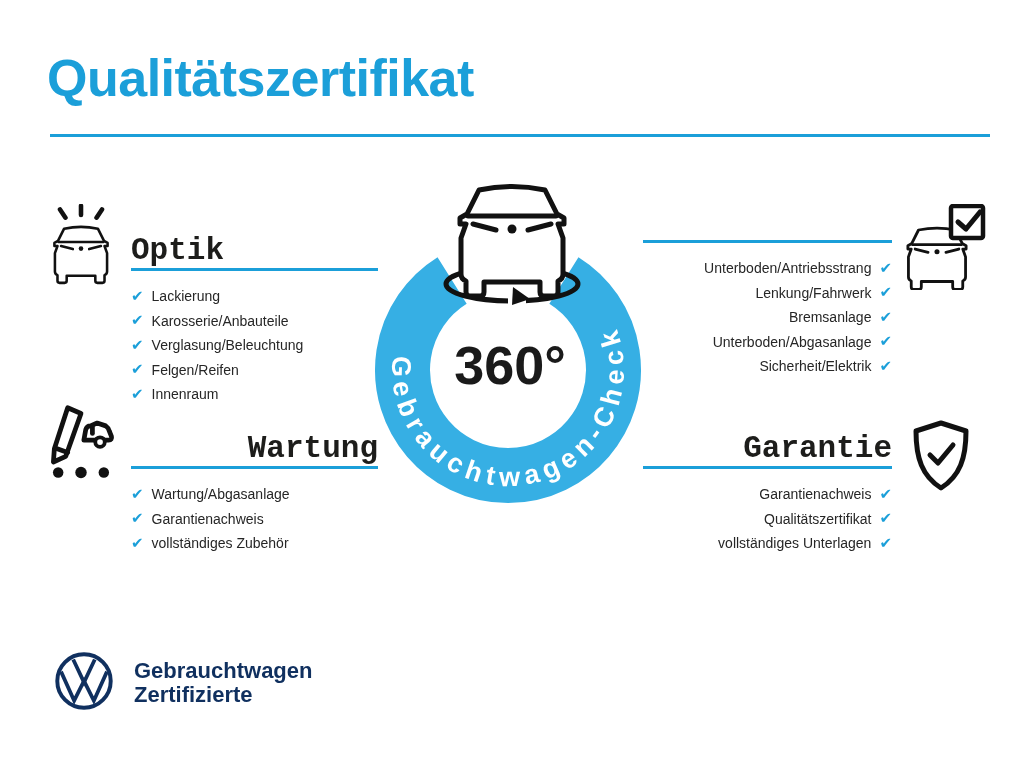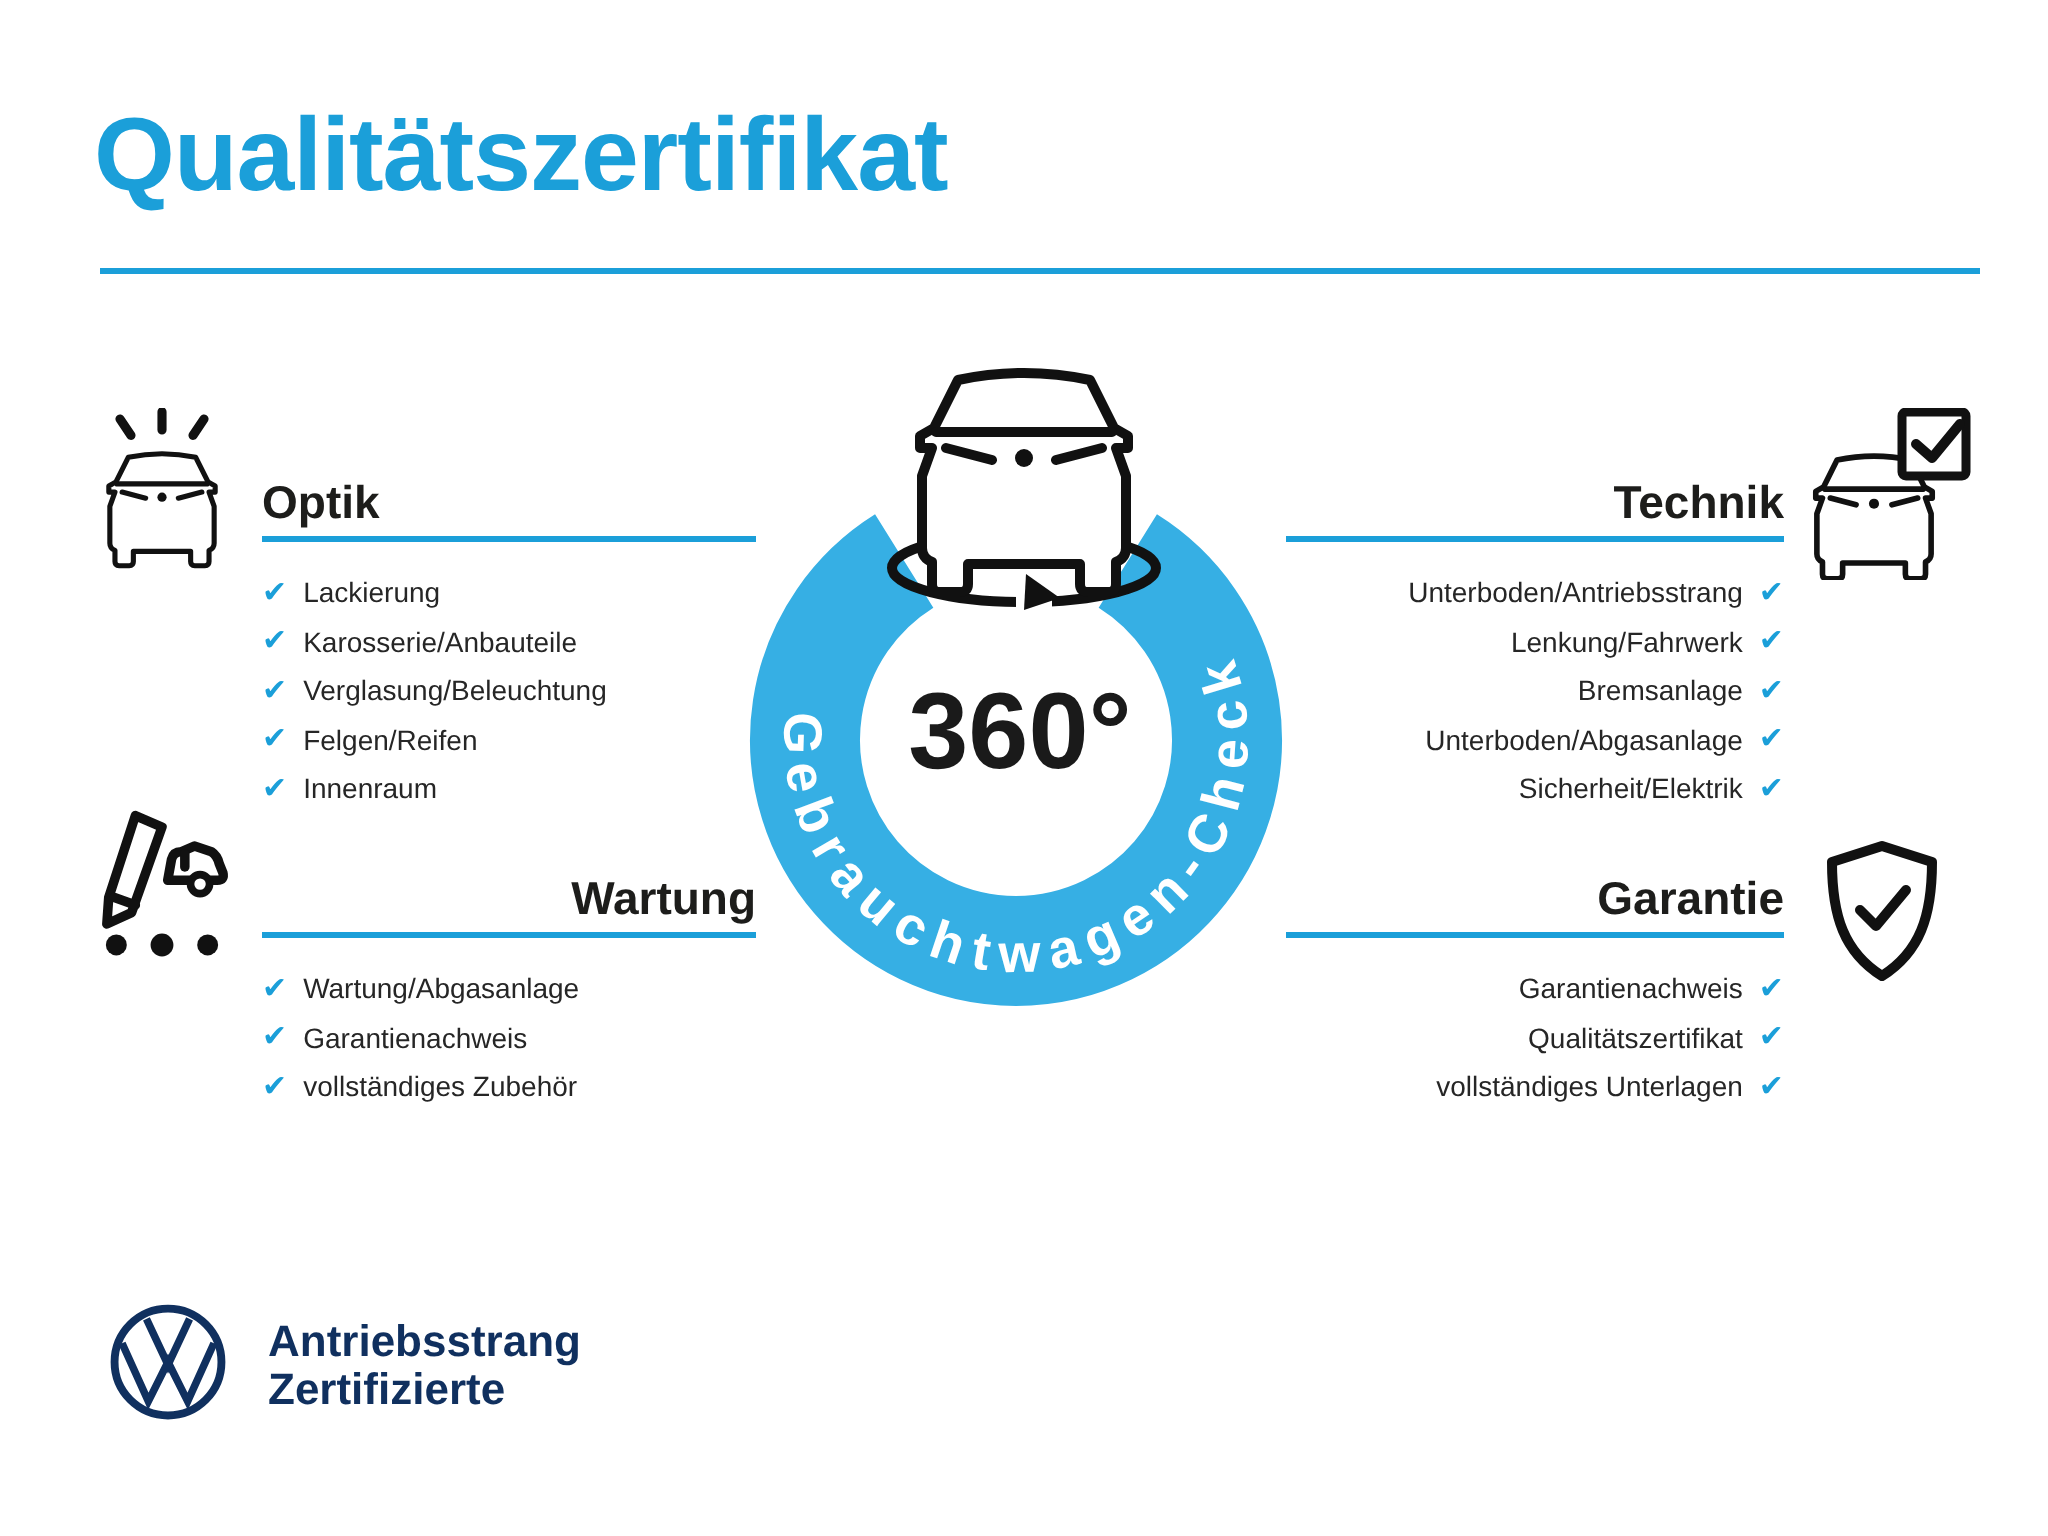--- a/index.html
+++ b/index.html
@@ -28,21 +28,21 @@
     color:var(--accent);
   }
   .title-divider{
     left:50px;top:134px;width:940px;height:3px;
     background:var(--accent);
   }
 
   
   .section{position:absolute;}
   .section .sec-title{
-    font-size:23px;font-weight:bold;line-height:28px;color:var(--ink);
+    font-size:31px;font-weight:bold;line-height:28px;color:var(--ink);font-family:Liberation Mono, monospace;
   }
   .section .rule{height:3px;background:var(--accent);margin-top:3px;}
   .section .items{margin-top:13px;}
   .item{
     display:flex;align-items:center;gap:8px;
     height:24.5px;font-size:14px;color:#262626;
   }
   .check{
     font-family:"DejaVu Sans", sans-serif;
     color:var(--accent);font-size:15px;font-weight:bold;
@@ -155,21 +155,20 @@
         <span class="check">✔</span>
         <span>Felgen/Reifen</span>
       </div>
       <div class="item">
         <span class="check">✔</span>
         <span>Innenraum</span>
       </div>
     </div>
 </div>
 <div class="section right" id="sec-technik">
-  <div class="sec-title">Technik</div>
   <div class="rule"></div>
   <div class="items">
       <div class="item">
         <span class="check">✔</span>
         <span>Unterboden/Antriebsstrang</span>
       </div>
       <div class="item">
         <span class="check">✔</span>
         <span>Lenkung/Fahrwerk</span>
       </div>
@@ -254,15 +253,15 @@
 <div class="vw-logo">
   <svg viewBox="0 0 64 64">
     <circle cx="32" cy="32" r="28.5" fill="none" stroke="#10305F" stroke-width="4.2"></circle>
     <g fill="none" stroke="#10305F" stroke-width="4" stroke-miterlimit="6">
       <path d="M 20.5 9 L 32 33.5 L 43.5 9"></path>
       <path d="M 7.5 22 L 21.5 53 L 32 32 L 42.5 53 L 56.5 22"></path>
     </g>
   </svg>
 </div>
 <div class="brand-text">
-  <div>Antriebsstrang</div>
+  <div>Gebrauchtwagen</div>
   <div>Zertifizierte</div>
 </div>
 
 </body></html>

